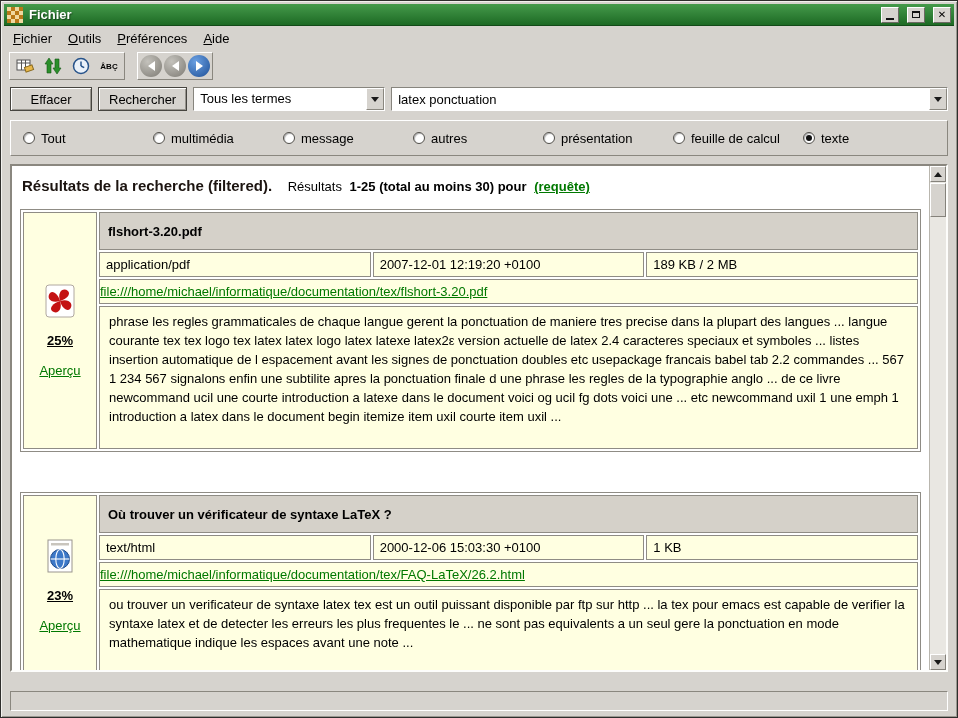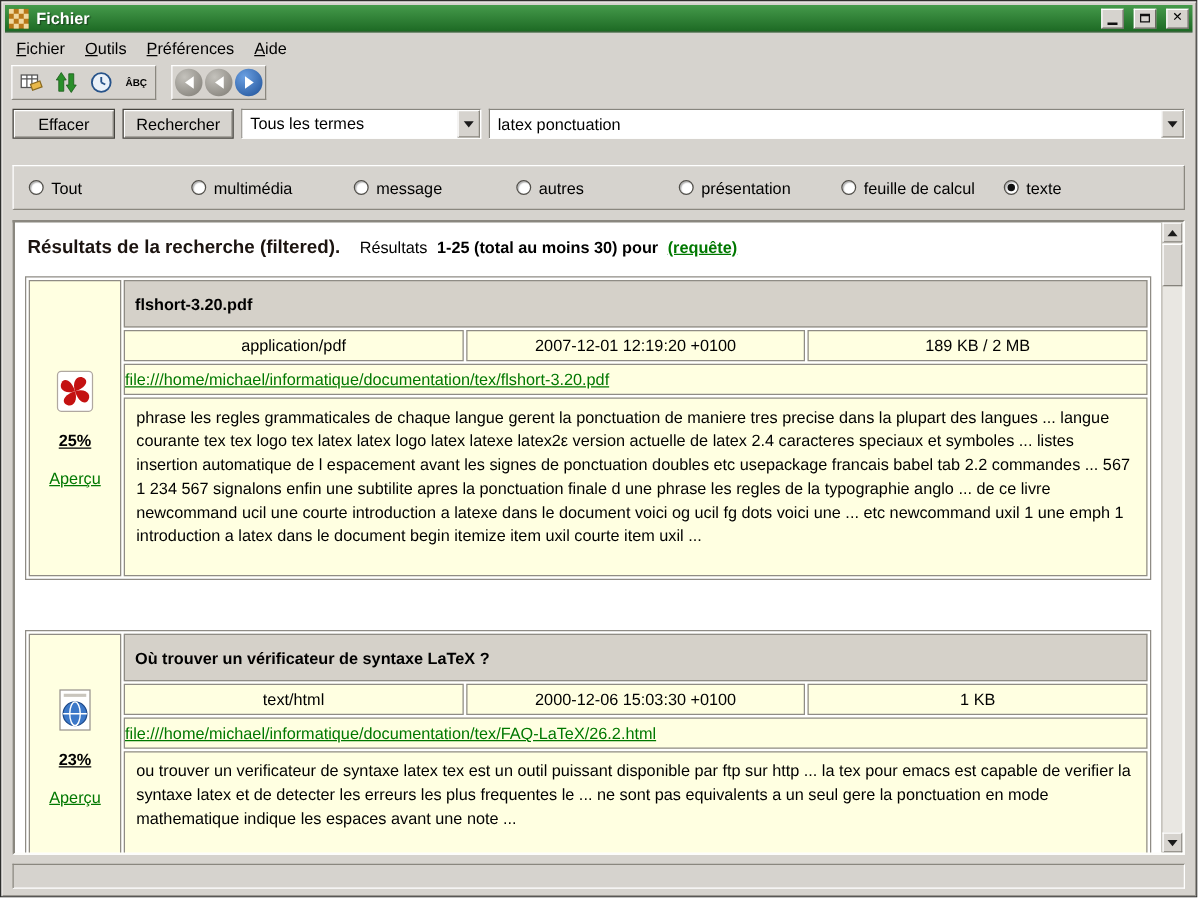--- a/index.html
+++ b/index.html
@@ -75,21 +75,21 @@
   .combo input { flex: 1; border: none; outline: none; background: #fff; padding: 0 6px;
     font-family: inherit; font-size: 13px; }
   .combo-arrow { flex: none; width: 18px; background: #d6d3ce;
     border: 1px solid; border-color: #ffffff #8a877f #8a877f #ffffff;
     display: flex; align-items: center; justify-content: center; cursor: pointer; }
   .tri-down { width:0; height:0; border-left:4px solid transparent; border-right:4px solid transparent; border-top:5px solid #1a1a1a; }
   .tri-up   { width:0; height:0; border-left:4px solid transparent; border-right:4px solid transparent; border-bottom:5px solid #1a1a1a; }
 
   
   .filterbar {
-    flex: none; margin: 20px 6px 0 6px; height: 36px; padding: 0 12px;
+    flex: none; margin: 8px 6px 0 6px; height: 36px; padding: 0 12px;
     border: 1px solid; border-color: #ffffff #8a877f #8a877f #ffffff;
     display: grid; grid-template-columns: 130px 130px 130px 130px 130px 130px auto;
     align-items: center;
   }
   .radio-item { display: flex; align-items: center; gap: 6px; cursor: pointer; }
   .radio { flex: none; width: 12px; height: 12px; border-radius: 50%; background: #fff;
     border: 1px solid #504e49; box-shadow: inset 1px 1px 1px rgba(0,0,0,.3);
     display: flex; align-items: center; justify-content: center; }
   .radio .dot { width: 6px; height: 6px; border-radius: 50%; background: transparent; }
   .radio.checked .dot { background: #101010; }
@@ -106,21 +106,21 @@
   .rh-rest { font-size: 13px; margin-left: 12px; }
   .rh-bold { font-weight: bold; }
   .rh-link { color: #007800; font-weight: bold; text-decoration: underline; cursor: pointer; }
 
   table.result-card { width: 100%; border-collapse: separate; border-spacing: 2px;
     border: 1px solid #8f8c85; table-layout: fixed; margin-bottom: 40px; }
   table.result-card td { border: 1px solid #8f8c85; font-size: 13px; }
   col.c-left { width: 74px; }
   td.left { background: #ffffe1; text-align: center; vertical-align: middle; }
   td.title-cell { background: #d5d1c9; font-weight: bold; padding: 4px 8px; height: 38px; }
-  td.meta { background: #ffffe1; text-align: center; padding: 3px 6px; height: 25px;
+  td.meta { background: #ffffe1; padding: 3px 6px; height: 25px;
     white-space: nowrap; overflow: hidden; }
   td.url-cell { background: #ffffe1; padding: 3px 0; height: 25px; white-space: nowrap; overflow: hidden; }
   td.abstract { background: #ffffe1; padding: 5px 9px 22px 9px; line-height: 19px; }
   .hl { color: #000000; }
   a.green { color: #007800; text-decoration: underline; cursor: pointer; }
   .pct { display: block; font-weight: bold; margin: 11px 0 15px 0; text-decoration: underline; }
   .icon-wrap { display: inline-flex; }
 
   
   .scrollbar { position: absolute; top: 0; right: 0; bottom: 0; width: 17px;

